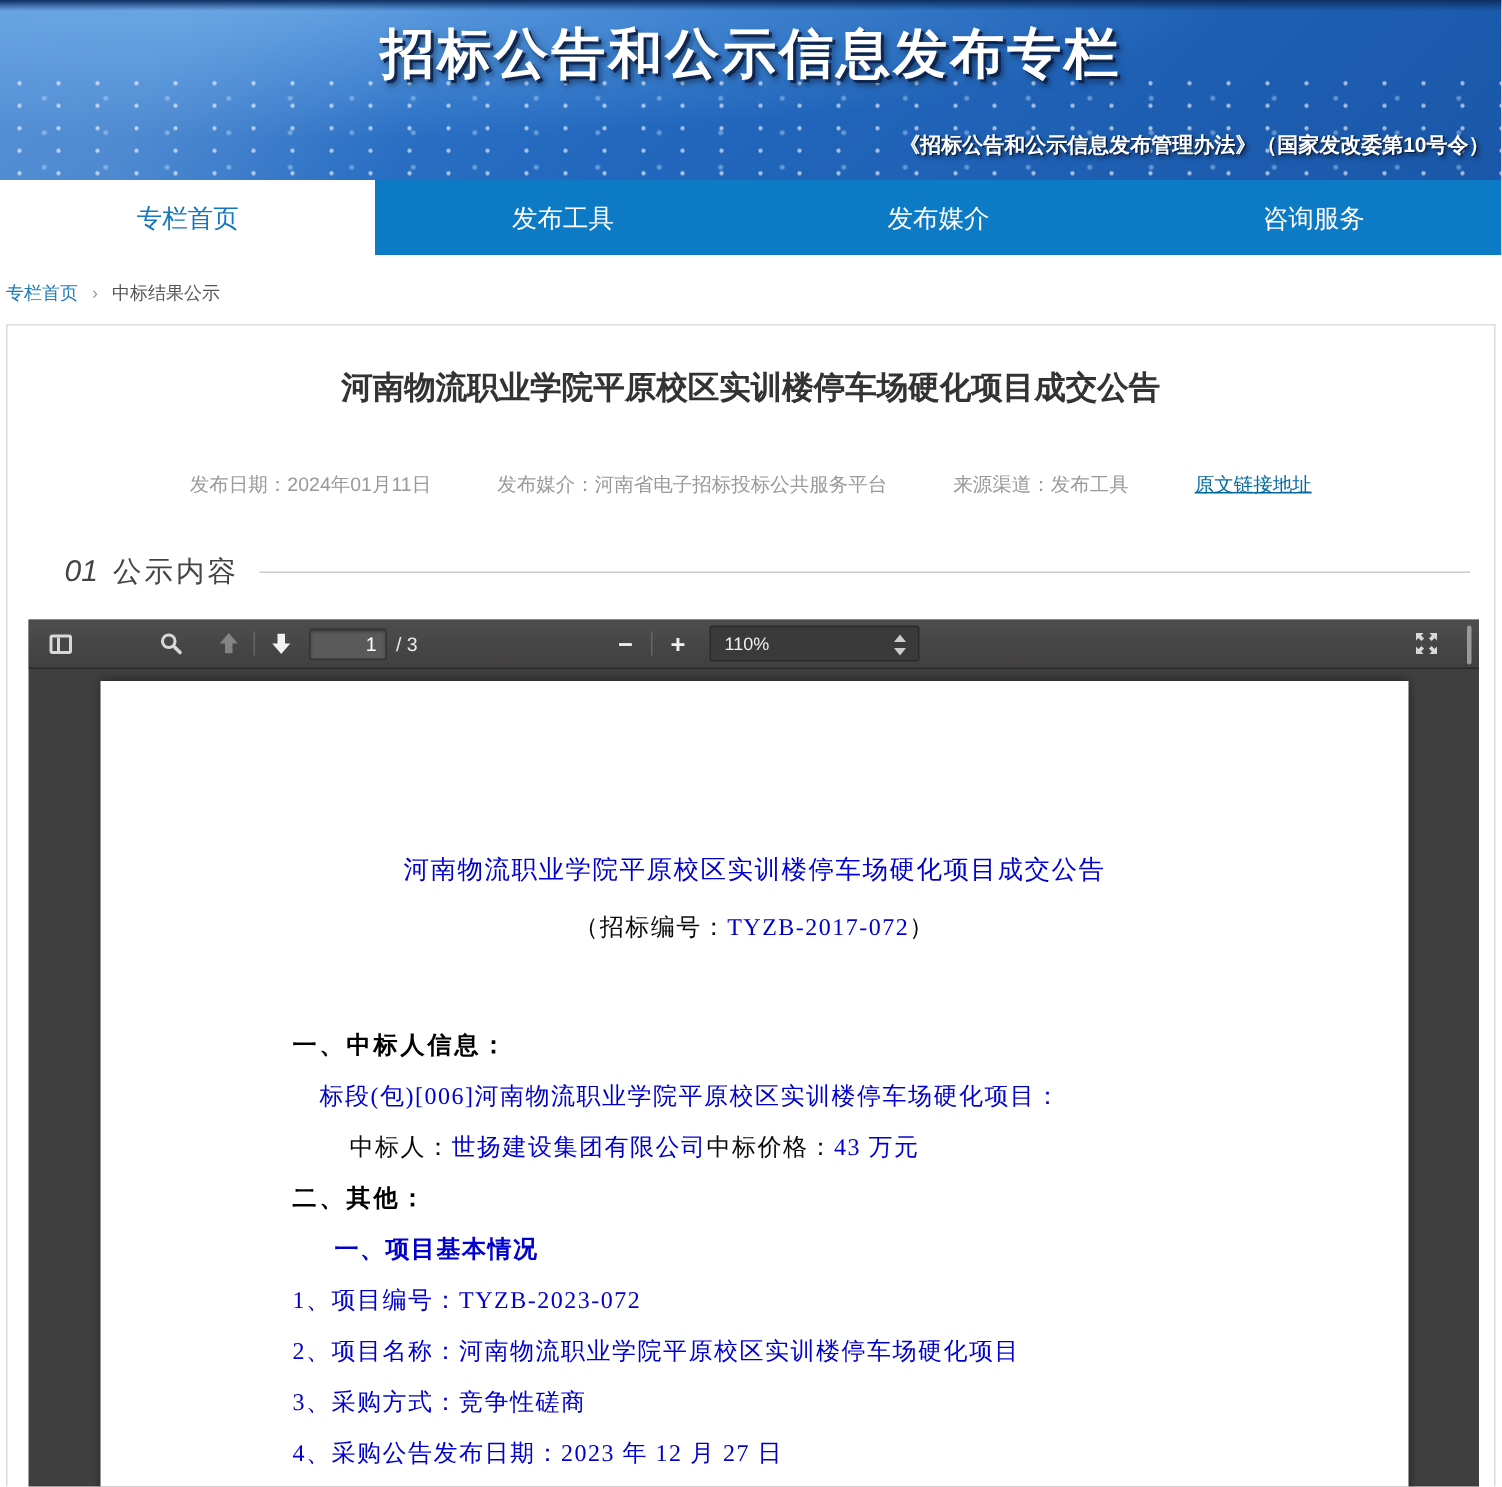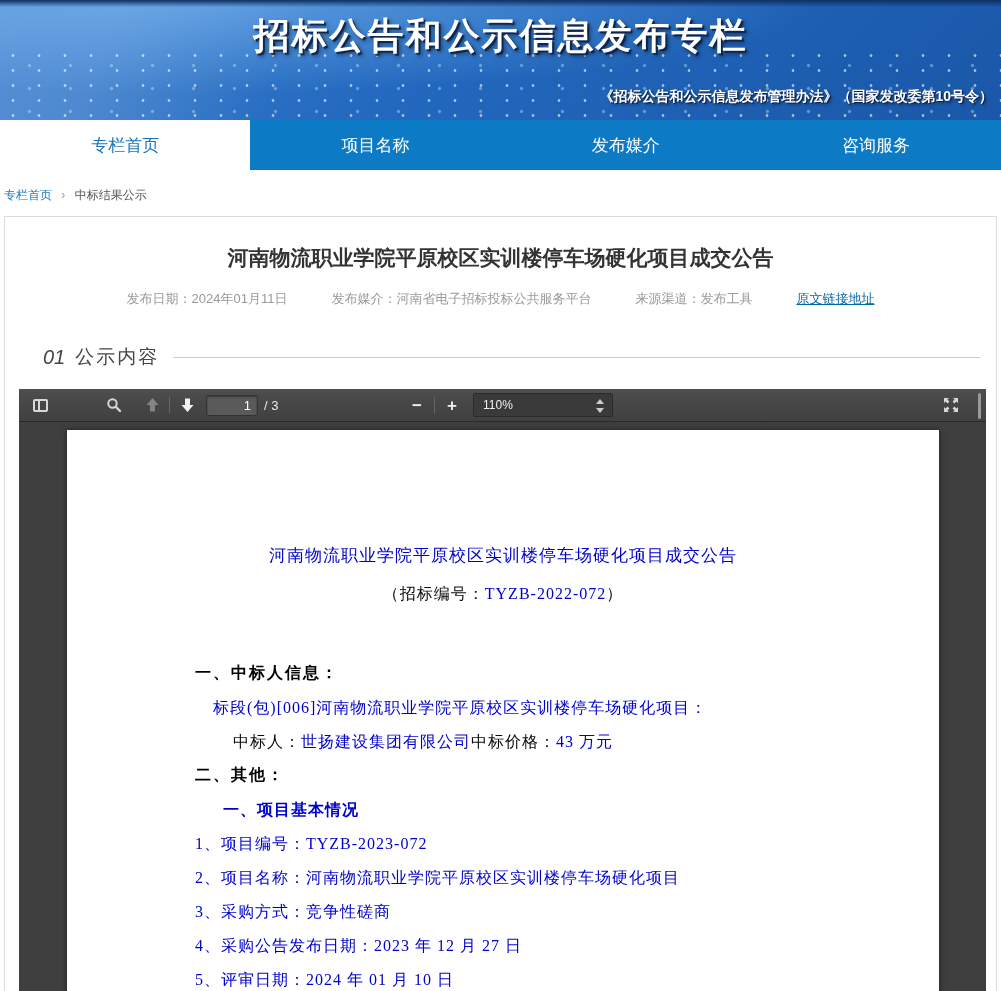--- a/index.html
+++ b/index.html
@@ -36,21 +36,21 @@
 
   
   .breadcrumb { padding:17px 0 12px 4px; font-size:12px; color:#555; }
   .breadcrumb .bc-home { color:#1e7bb8; cursor:pointer; }
   .breadcrumb .bc-sep { color:#999; margin:0 6px; }
 
   
   .panel { margin:0 4px; border:1px solid #dcdcdc; border-bottom:none; background:#fff;
     height:846px; overflow:hidden; }
   .article-title { margin-top:27px; text-align:center; font-size:21px; font-weight:bold; color:#333; }
-  .meta-row { margin-top:18px; display:flex; justify-content:center; align-items:center;
+  .meta-row { margin-top:42px; display:flex; justify-content:center; align-items:center;
     gap:44px; font-size:13px; color:#999; }
   .meta-link { color:#0369a1; text-decoration:underline; cursor:pointer; }
 
   .section-head { margin-top:36px; display:flex; align-items:center; padding-left:38px;justify-content:space-between; }
   .section-num { font-style:italic; font-size:20px; color:#444; margin-right:10px; }
   .section-title { font-size:19px; color:#444; letter-spacing:2px; }
   .section-line { flex:1; height:1px; background:#ccc; margin-left:14px; margin-right:16px; }
 
   
   .viewer { position:relative; margin:19px 8px 0 14px; width:967px; height:607px;
@@ -94,36 +94,36 @@
     background:#fff; box-shadow:0 0 6px rgba(0,0,0,.5);
     font-family:"Liberation Serif","DejaVu Serif",serif; padding-top:114px; }
   .pdf-blue { color:#0000cc; }
   .pdf-title { text-align:center; font-size:17px; letter-spacing:1px; margin-bottom:17px; }
   .pdf-tender { text-align:center; font-size:16px; letter-spacing:1px; margin-bottom:61px; color:#111; }
   .pline { font-size:16px; line-height:16px; margin-bottom:18px; letter-spacing:1px; }
   .pl-base { padding-left:128px; }
   .pl-lot  { padding-left:146px; }
   .pl-win  { padding-left:166px; }
   .pl-basic{ padding-left:156px;font-weight:bold; }
-  .p-heading { font-family:Liberation Mono, monospace; font-weight:bold;
+  .p-heading { font-family:Liberation Sans, sans-serif; font-weight:bold;
     color:#000; letter-spacing:2px; }
   .gap-price { }
   .lbl-black { color:#0a0a0a; }
 </style>
 </head>
 <body>
 
 <div class="banner">
   <div class="banner-title">招标公告和公示信息发布专栏</div>
   <div class="banner-sub">《招标公告和公示信息发布管理办法》（国家发改委第10号令）</div>
 </div>
 
 <div class="tabbar">
   <div class="tab active">专栏首页</div>
-  <div class="tab">项目名称</div>
+  <div class="tab">发布工具</div>
   <div class="tab">发布媒介</div>
   <div class="tab">咨询服务</div>
 </div>
 
 <div class="breadcrumb">
   <span class="bc-home">专栏首页</span>
   <span class="bc-sep">›</span>
   <span class="bc-cur">中标结果公示</span>
 </div>
 
@@ -197,21 +197,21 @@
           <path d="M6 15 L1 15 L1 10 L2.6 11.6 L4.6 9.6 L6.4 11.4 L4.4 13.4 Z" fill="#d8d8d8"></path>
         </svg>
       </div>
     </div>
 
     <div class="scroll-thumb"></div>
 
     <div class="pdf-page">
       <div class="pdf-title pdf-blue">河南物流职业学院平原校区实训楼停车场硬化项目成交公告</div>
       <div class="pdf-tender">
-        <span class="lbl-black">（招标编号：</span><span class="pdf-blue">TYZB-2022-072</span><span class="lbl-black">）</span>
+        <span class="lbl-black">（招标编号：</span><span class="pdf-blue">TYZB-2017-072</span><span class="lbl-black">）</span>
       </div>
 
       <div class="pline pl-base p-heading">一、中标人信息：</div>
       <div class="pline pl-lot pdf-blue">标段(包)[006]河南物流职业学院平原校区实训楼停车场硬化项目：</div>
       <div class="pline pl-win">
         <span class="lbl-black">中标人：</span><span class="pdf-blue">世扬建设集团有限公司</span><span class="lbl-black gap-price">中标价格：</span><span class="pdf-blue">43 万元</span>
       </div>
       <div class="pline pl-base p-heading">二、其他：</div>
       <div class="pline pl-basic pdf-blue">一、项目基本情况</div>
       <div class="pline pl-base pdf-blue">1、项目编号：TYZB-2023-072</div>

